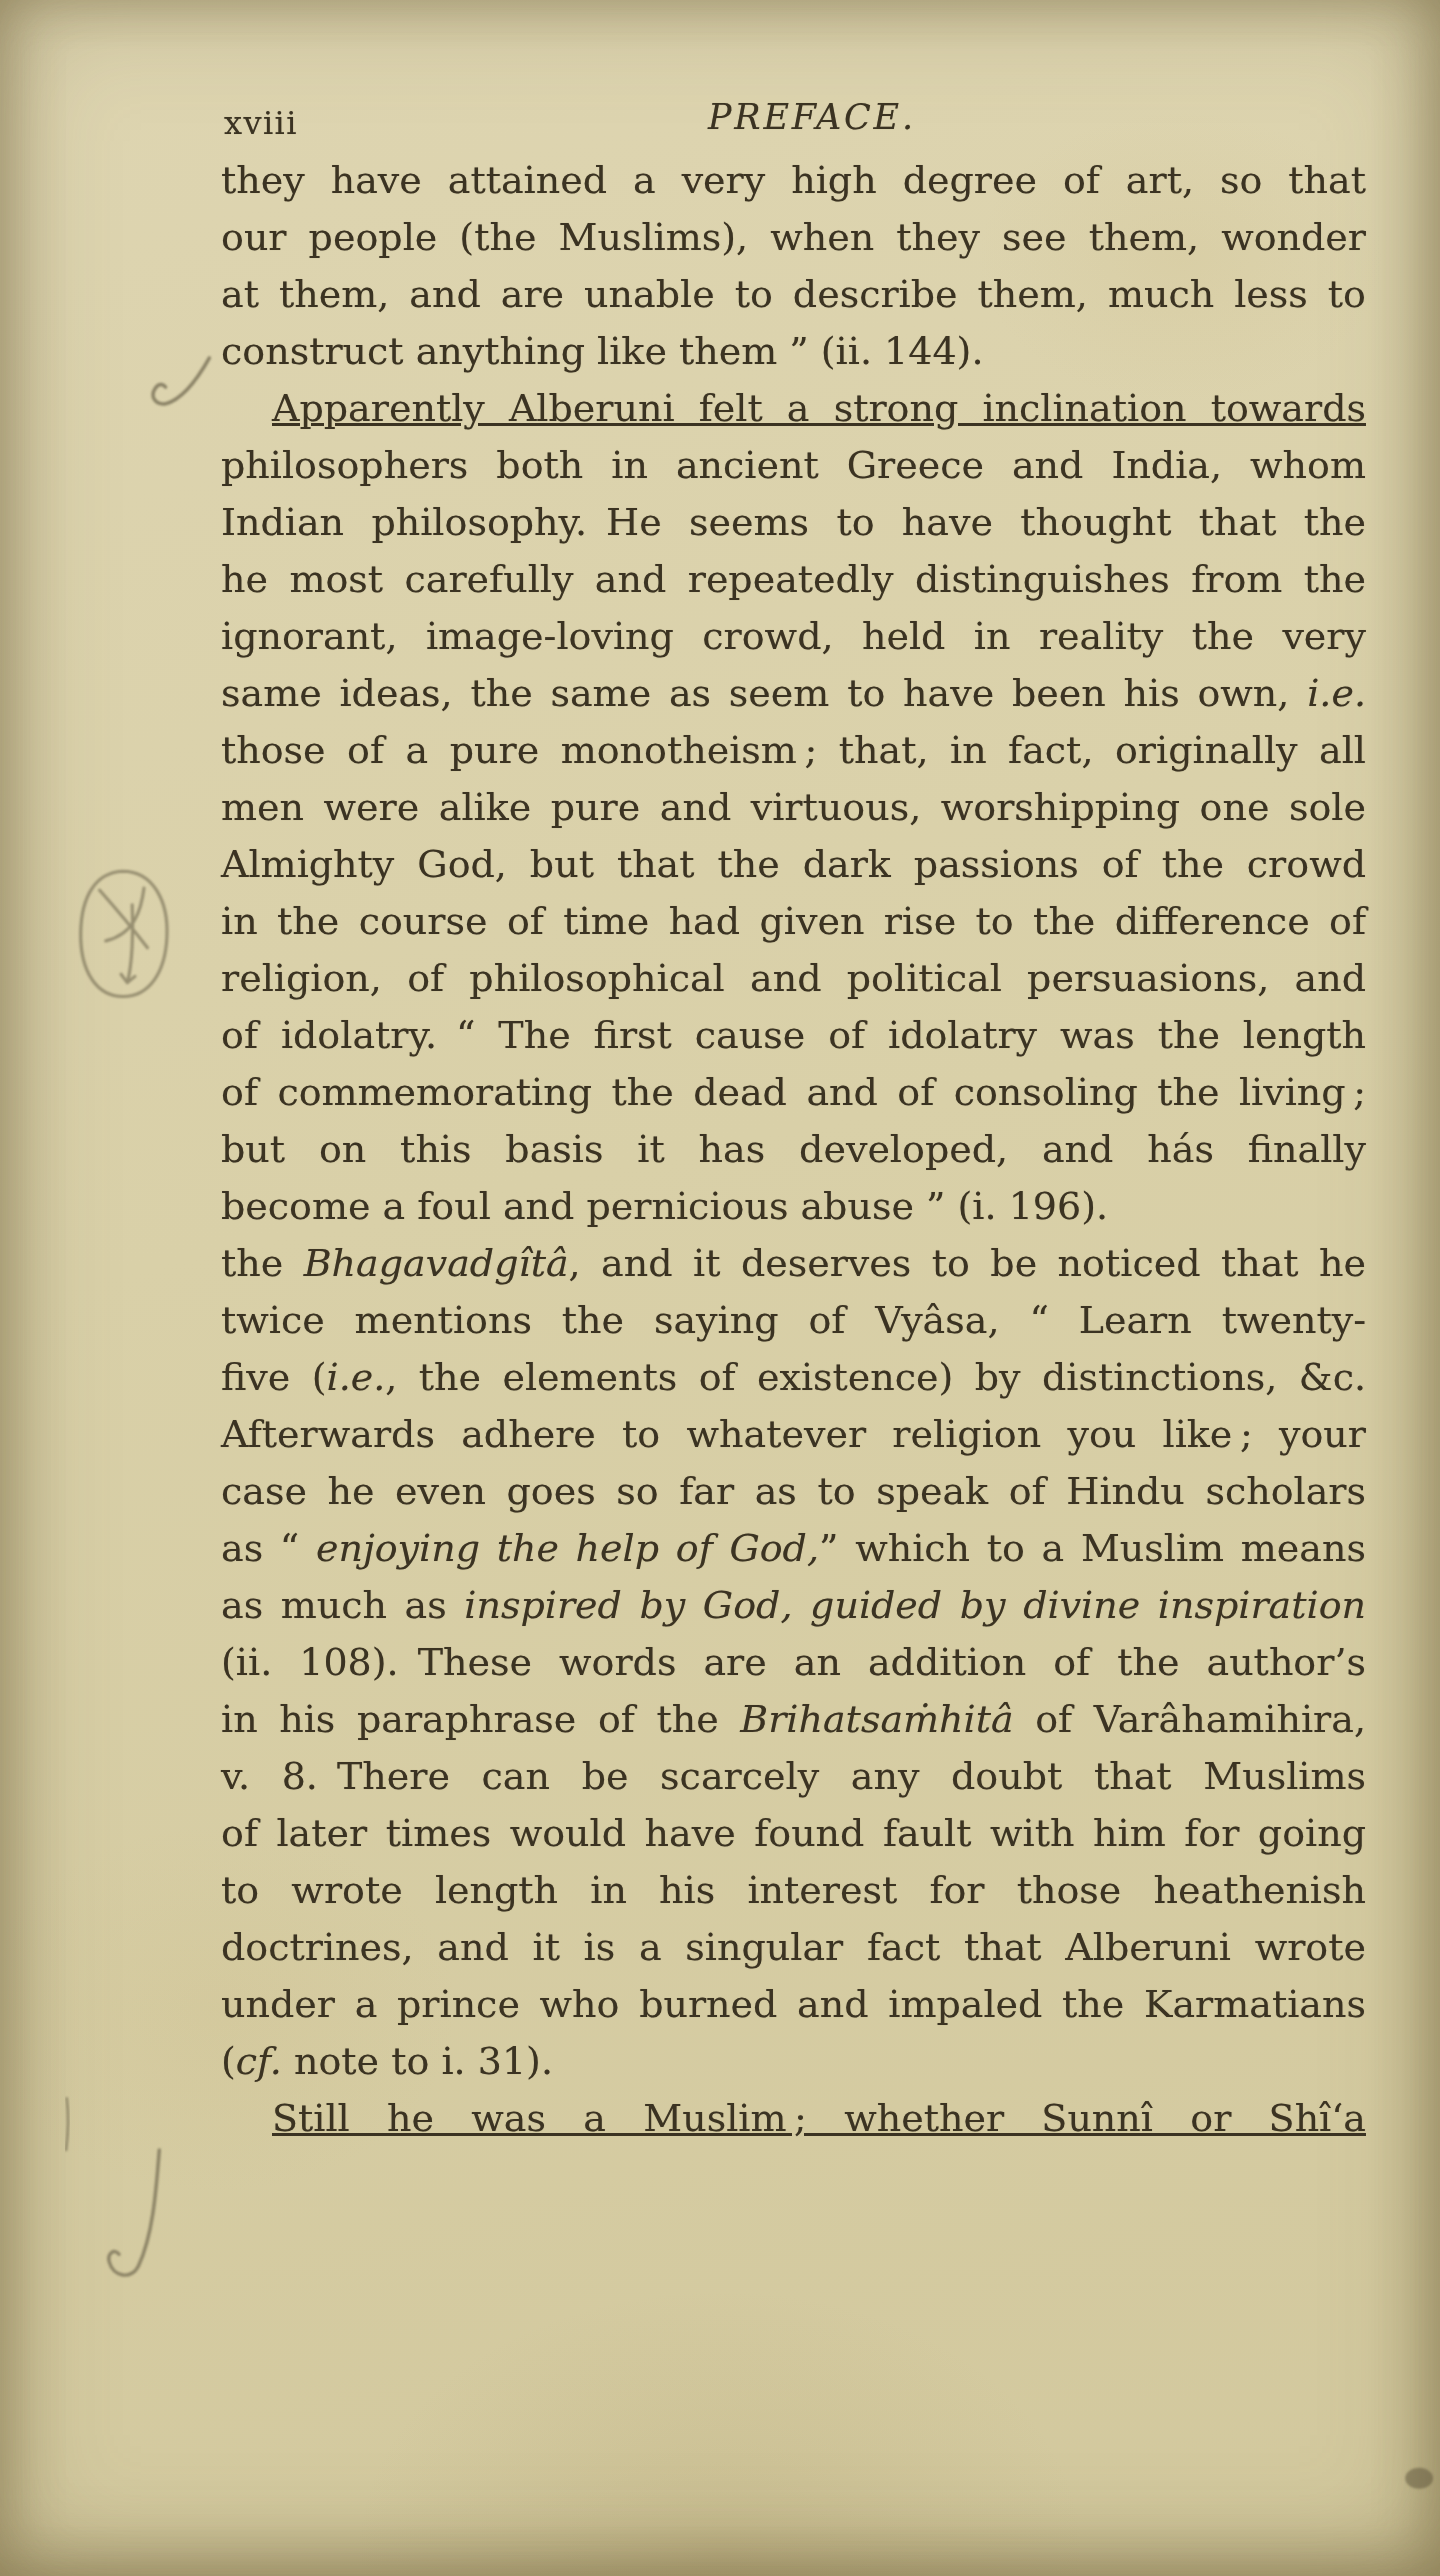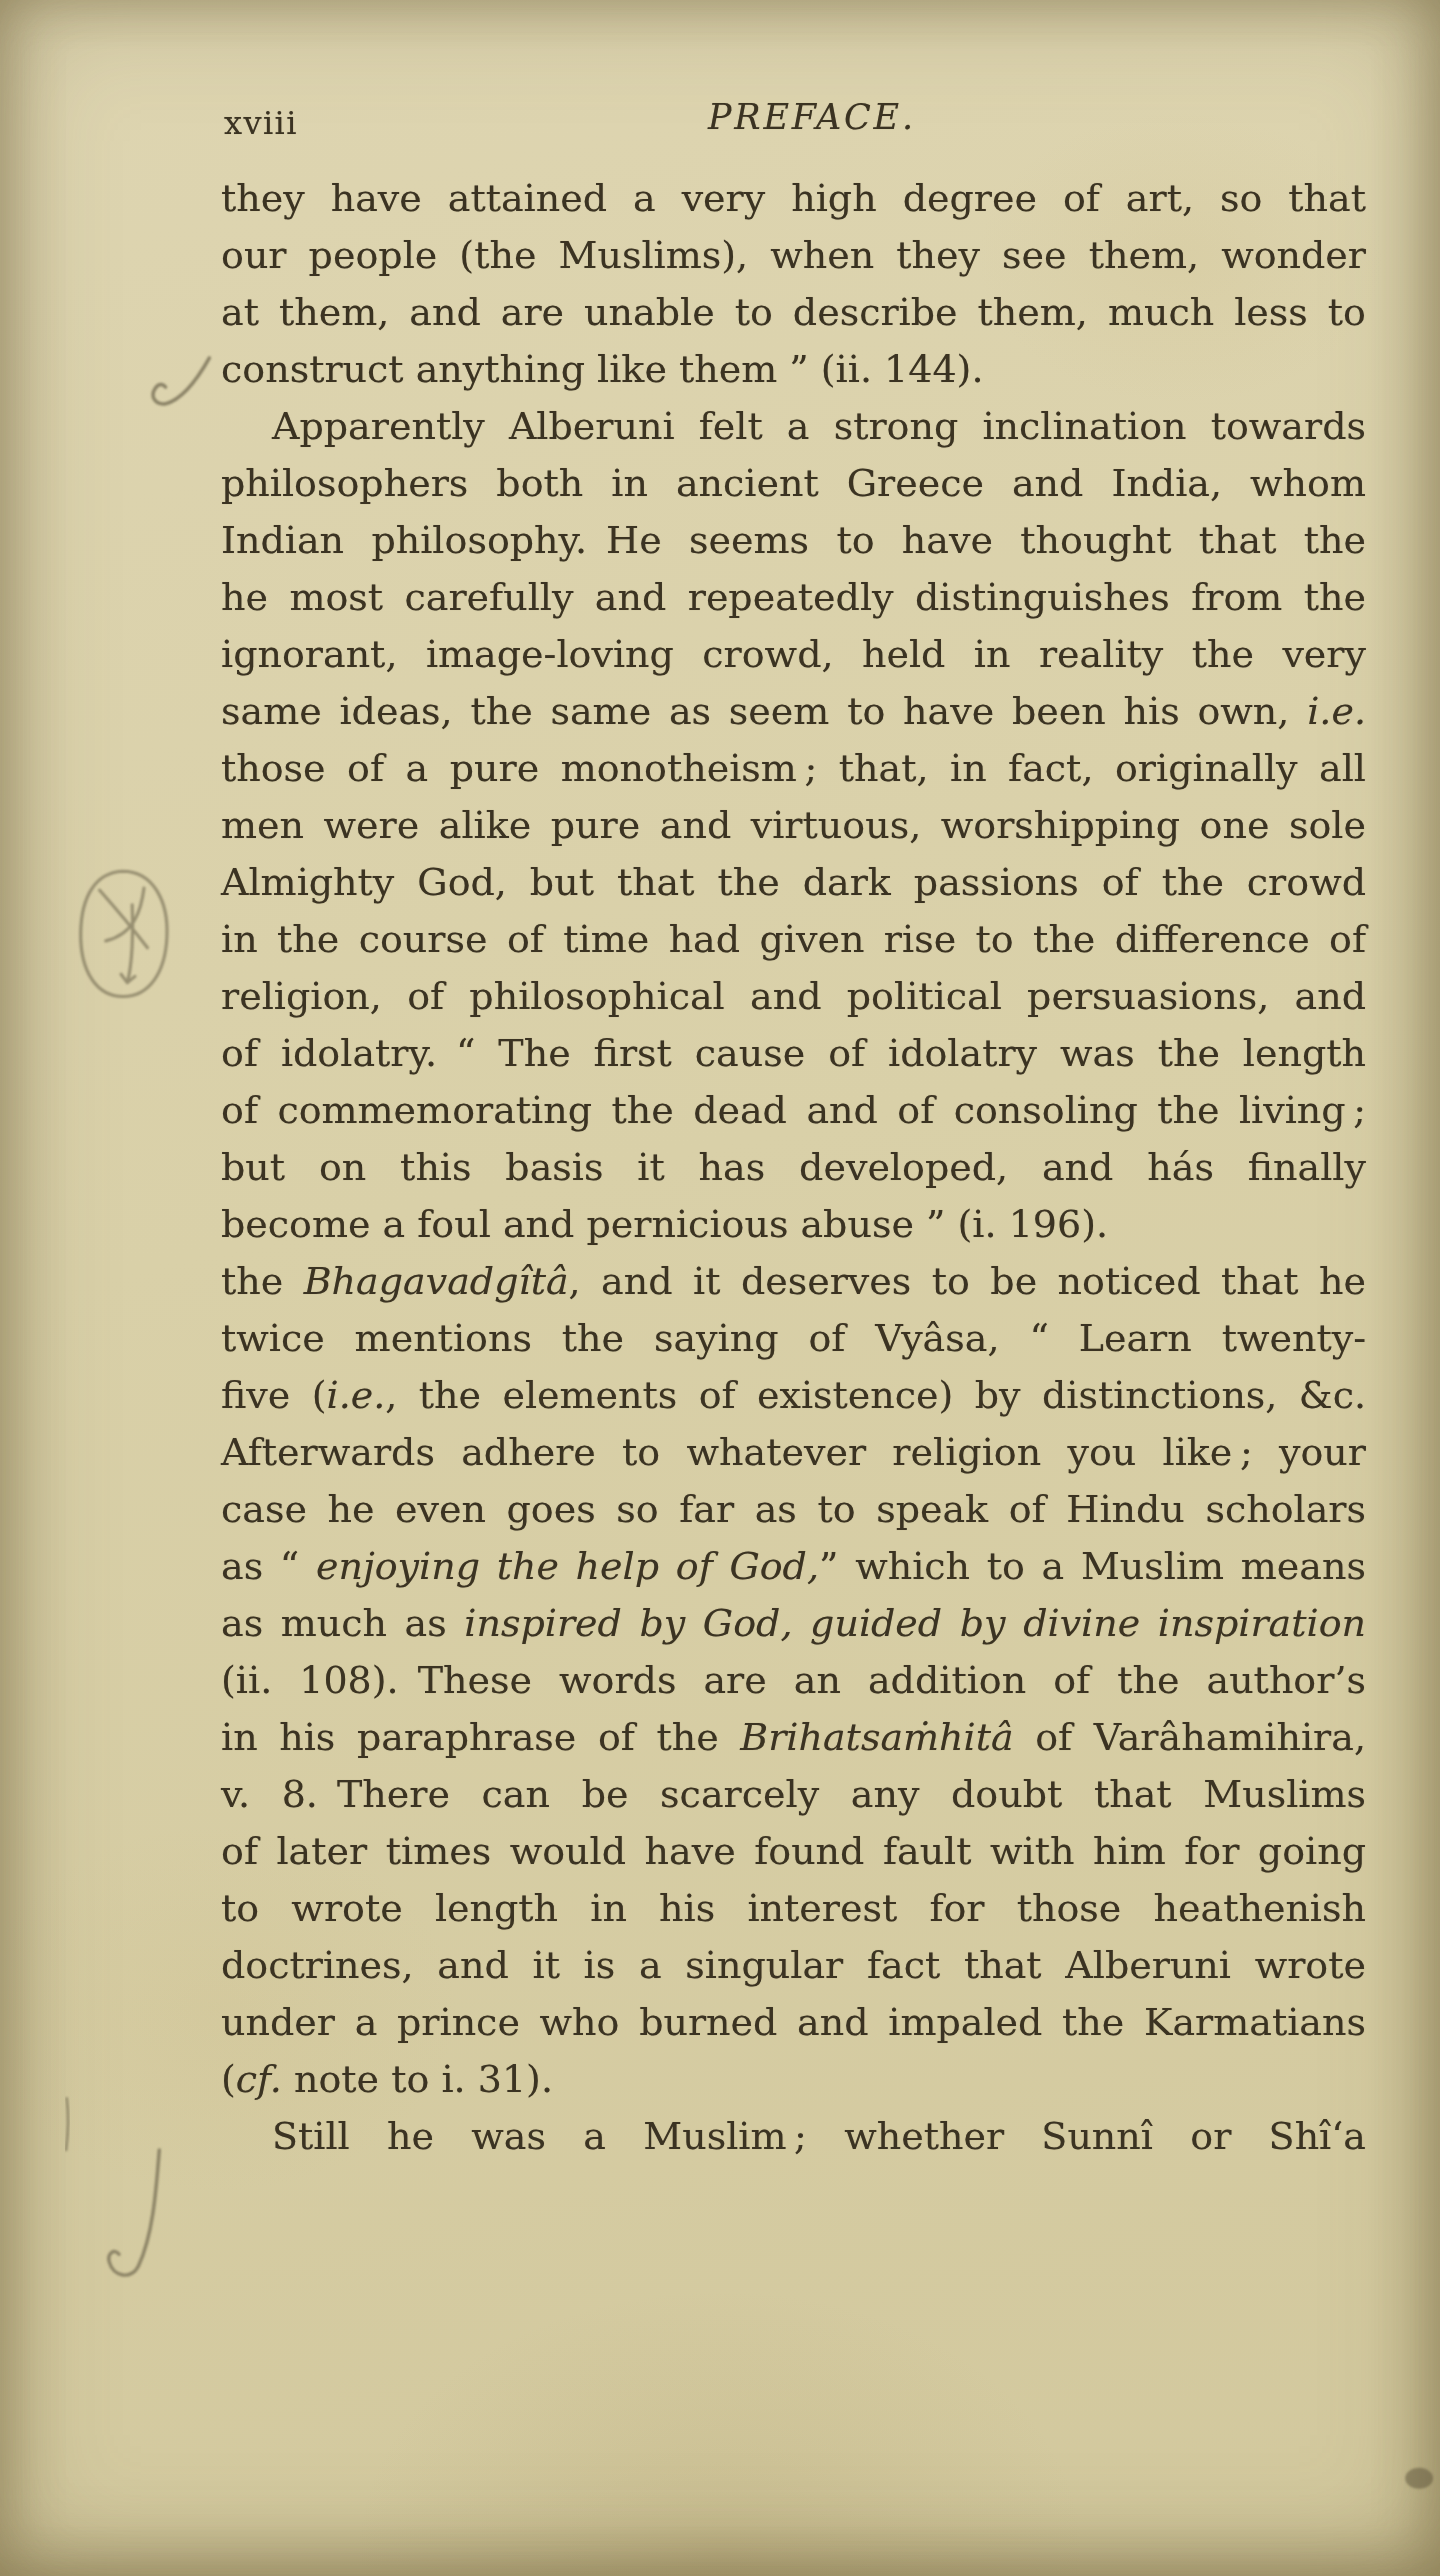--- a/index.html
+++ b/index.html
@@ -25,31 +25,31 @@
     font-size:32px;letter-spacing:1.4px;
     text-shadow:0 0 0.7px rgba(59,51,34,0.45);
   }
   .running-title{
     position:absolute;left:678px;top:97px;
     font-size:35px;font-style:italic;letter-spacing:2.8px;
     text-shadow:0 0 0.7px rgba(59,51,34,0.45);
     margin-left:30px;
   }
   .text-block{
-    position:absolute;left:221px;top:170px;width:1145px;
+    position:absolute;left:221px;top:152px;width:1145px;
     font-size:38px;line-height:57px;
     text-shadow:0 0 0.7px rgba(59,51,34,0.38);
   }
   .jline{
     text-align:justify;
     text-align-last:justify;
     white-space:normal;
   }
   .jline.parlast{text-align-last:left;}
-  .jline.indent{text-indent:51px;}
+  .jline.indent{text-indent:51px;text-decoration:underline;}
   .it{font-style:italic;}
   .marginalia{position:absolute;left:0;top:0;pointer-events:none;}
 </style>
 </head>
 <body>
 
 <div class="page">
 
   <div class="folio">xviii</div>
 

